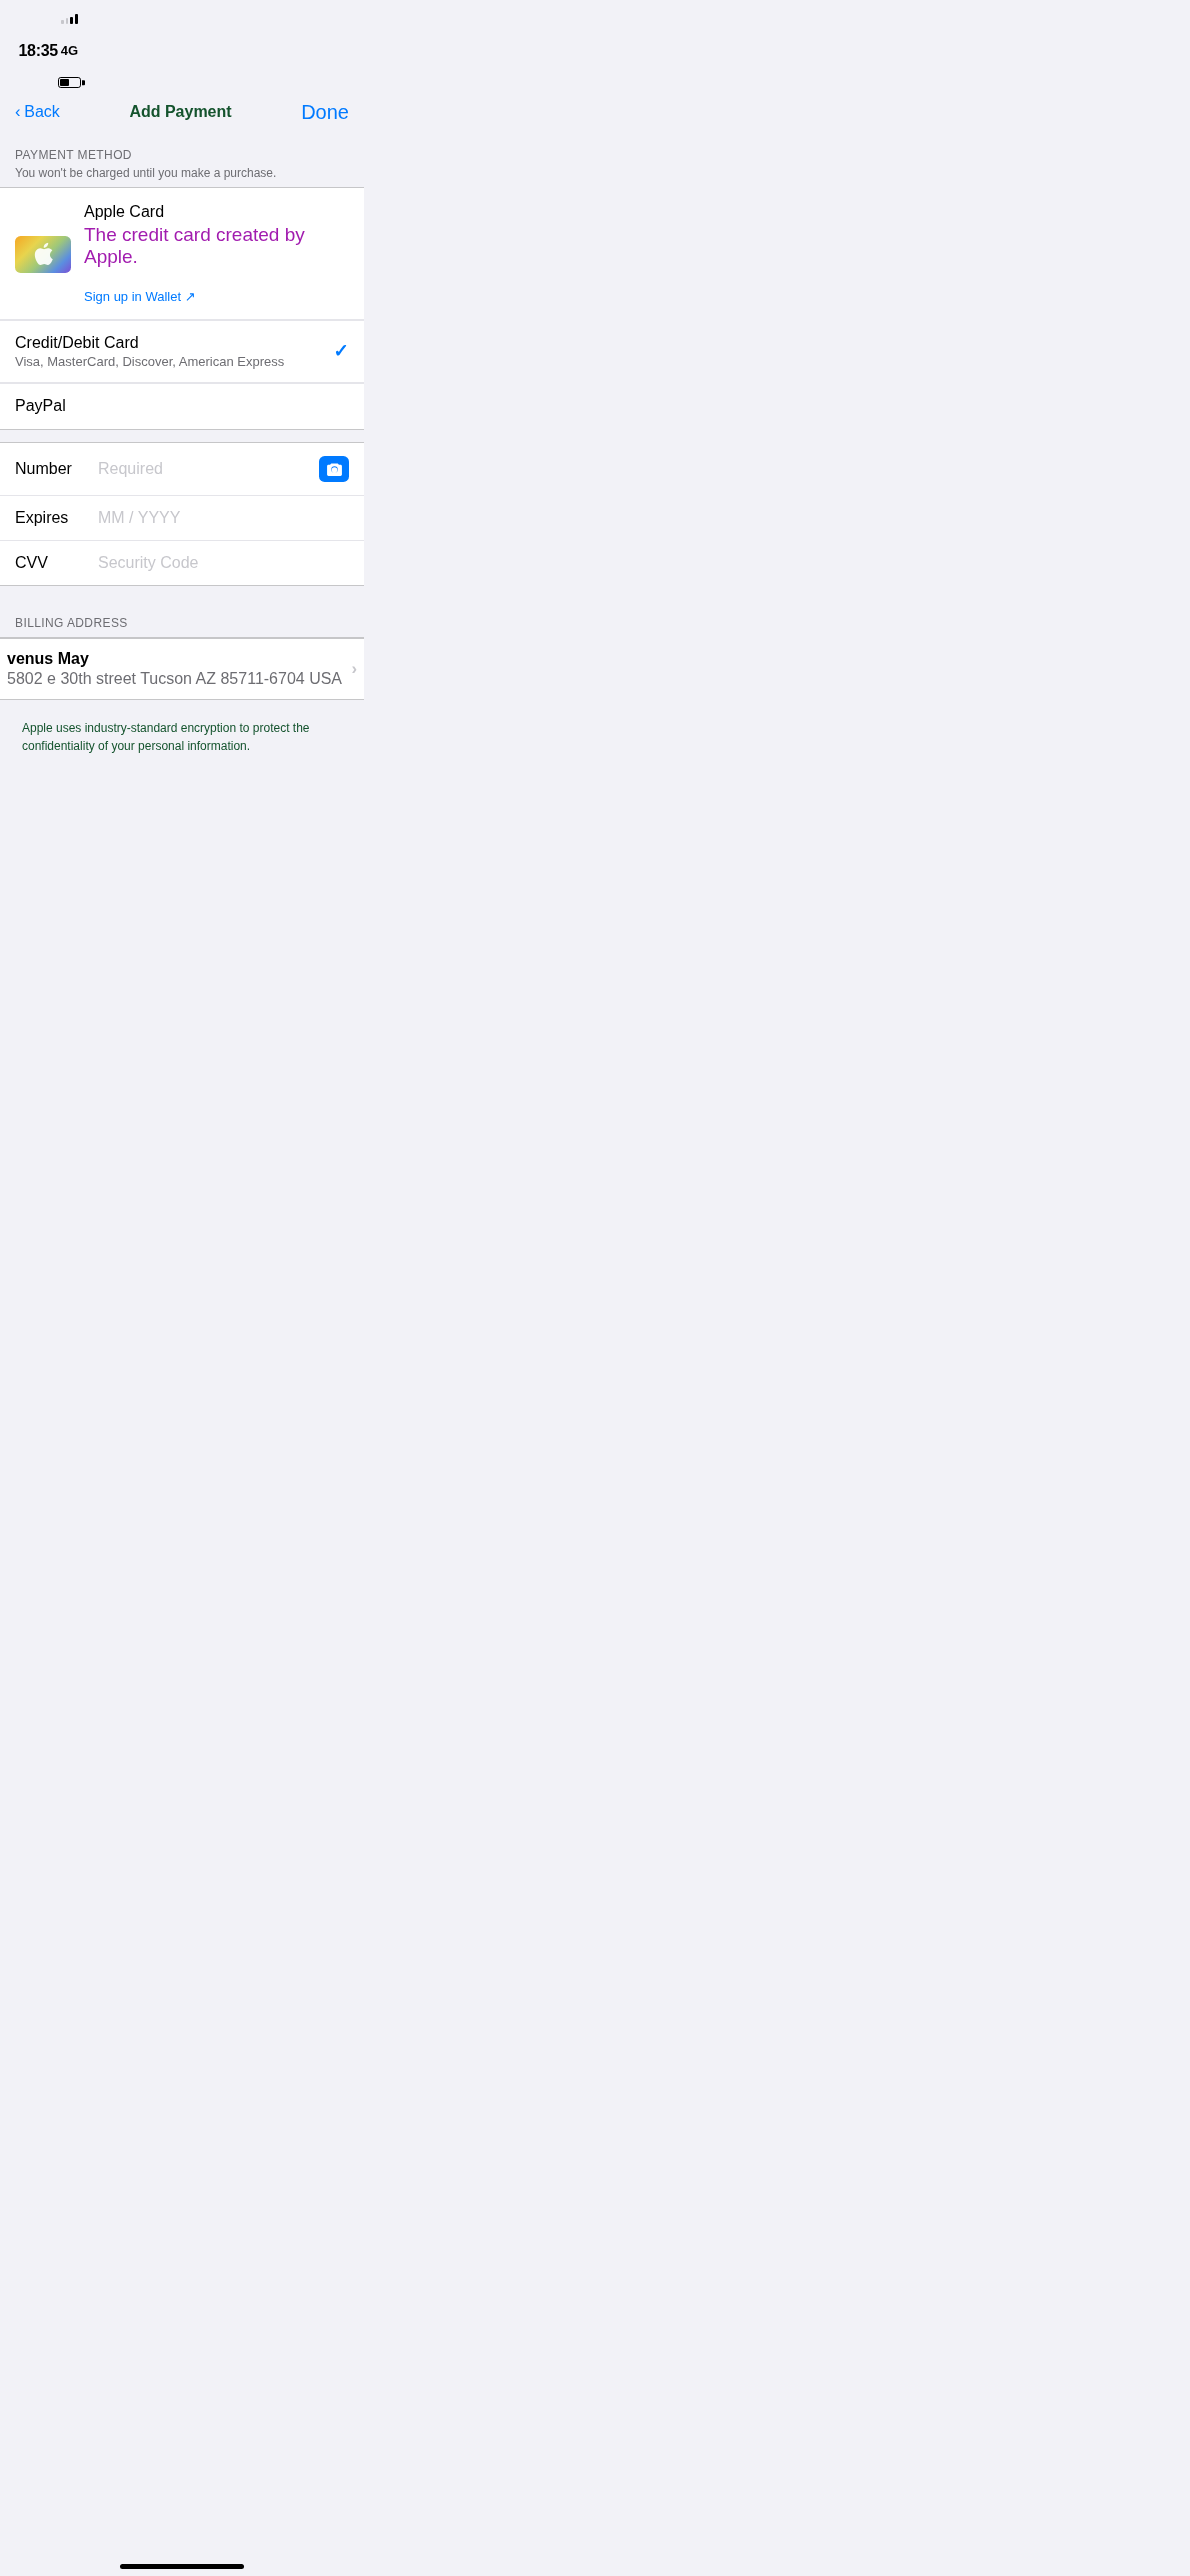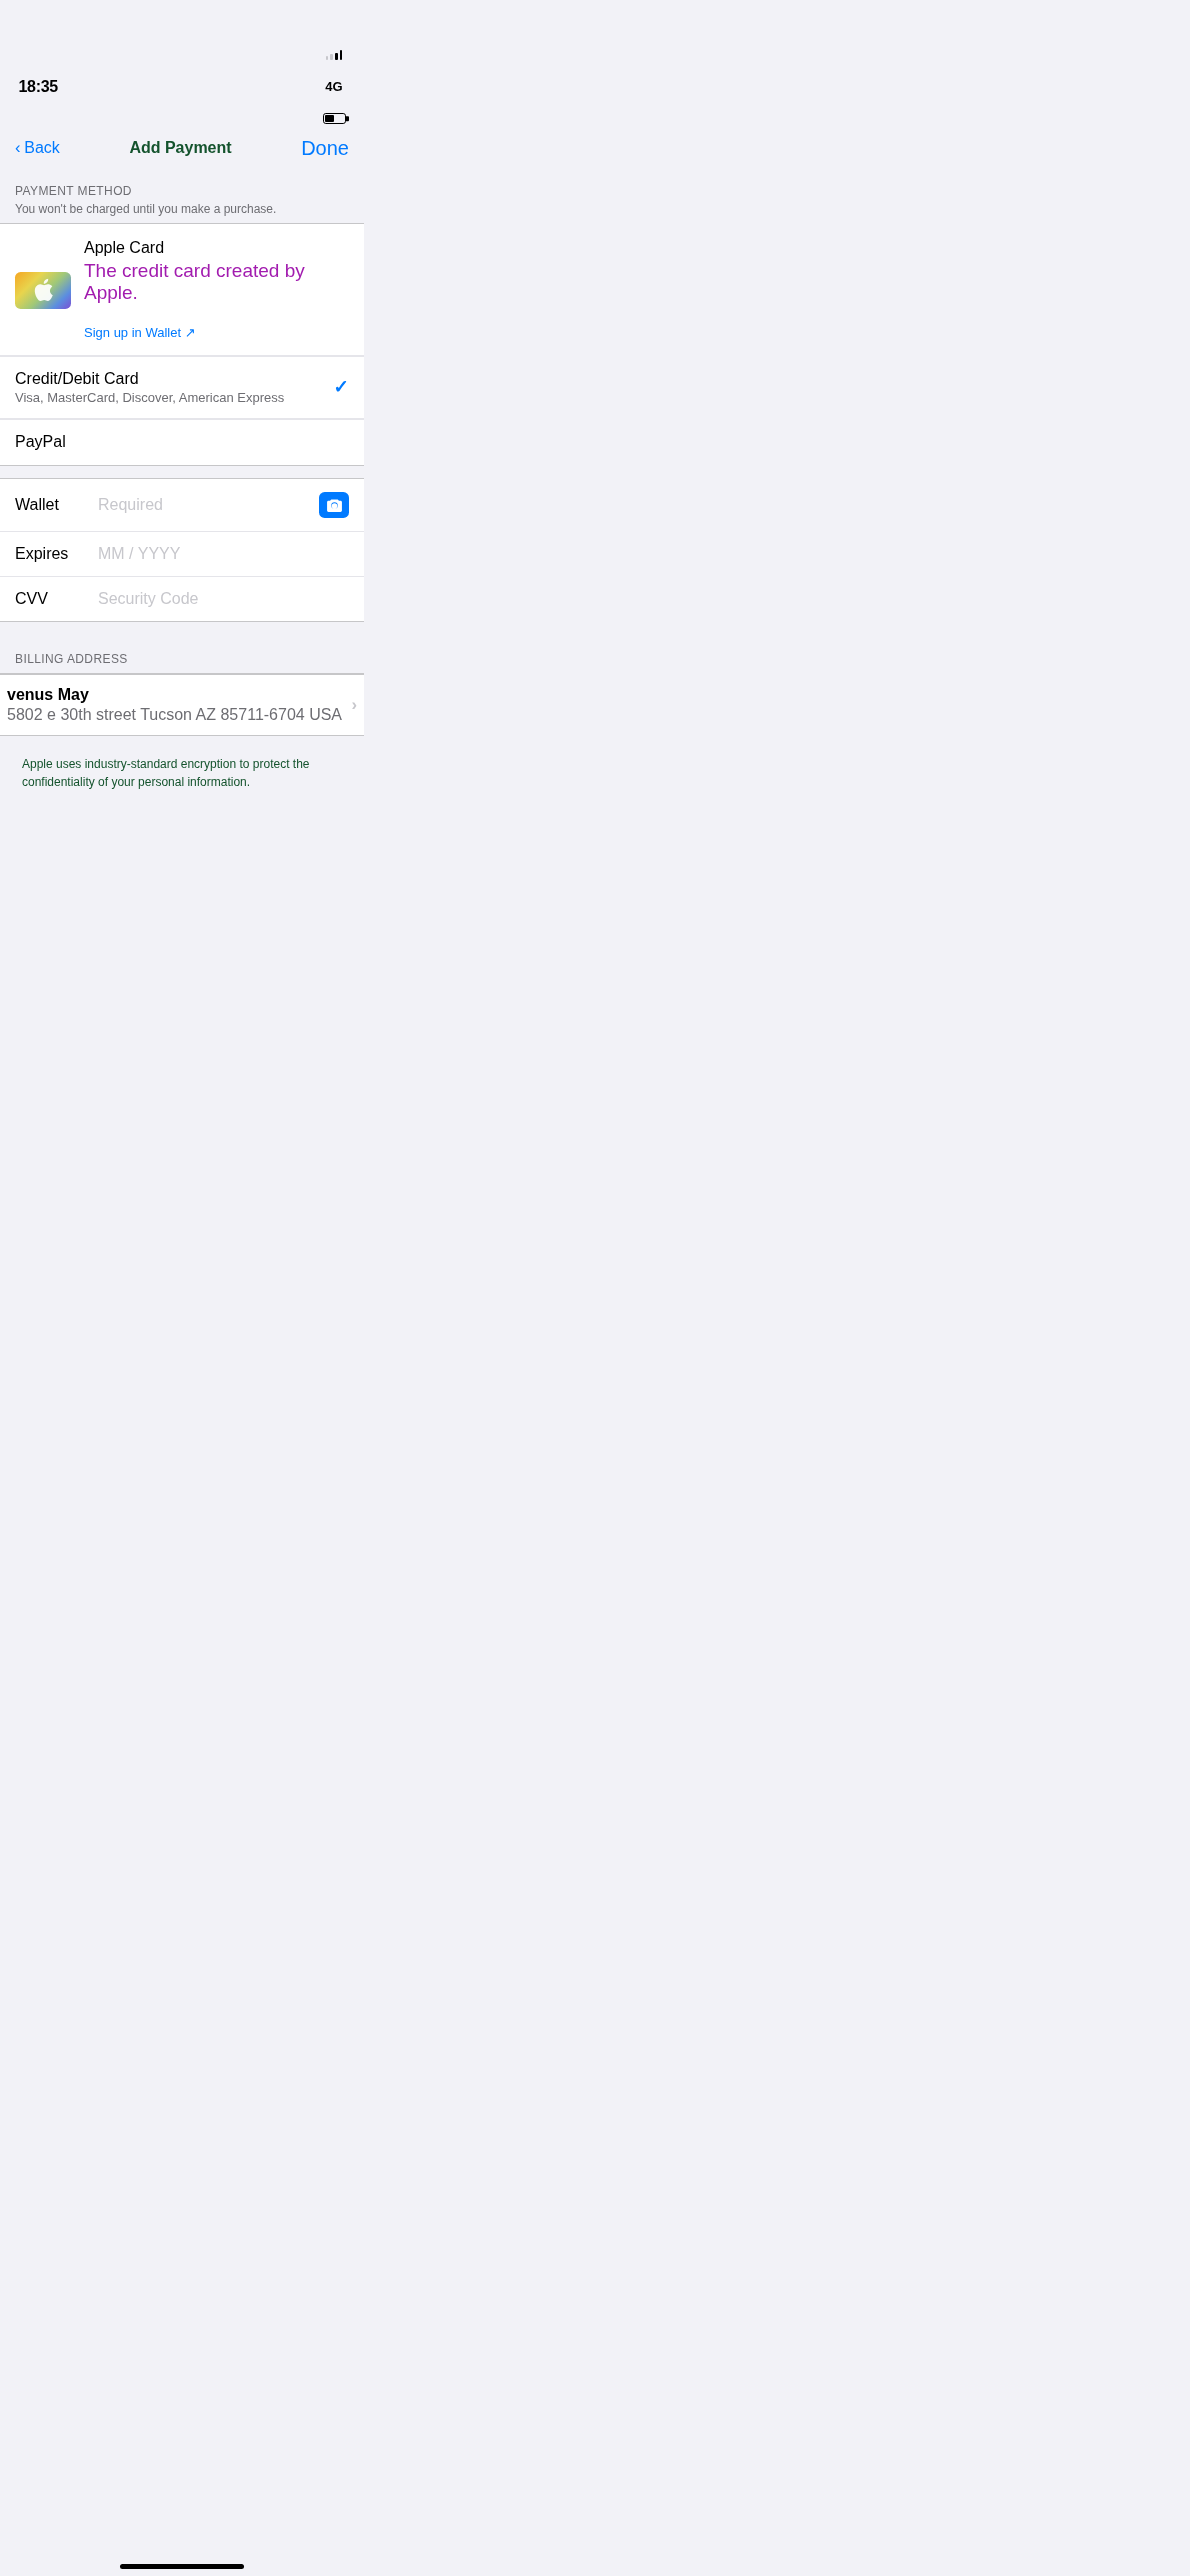--- a/index.html
+++ b/index.html
@@ -10,25 +10,23 @@
       min-height: 790px;
       background: #f2f2f7;
       font-family: -apple-system, 'SF Pro Display', 'Helvetica Neue', Arial, sans-serif;
       color: #000;
       overflow-x: hidden;
     }
 
     
     .status-bar {
       display: flex;
-      justify-content: space-between;
       align-items: center;
       padding: 13px 18.5px 7.4px 18.5px;
       background: #f2f2f7;
-      margin-top: 36px;
     }
 
     .status-time {
       font-size: 16px;
       font-weight: 600;
       letter-spacing: -0.3px;
     }
 
     .status-icons {
       display: flex;
@@ -427,21 +425,21 @@
   <div class="payment-item-content">
     <div class="payment-item-title">PayPal</div>
   </div>
 </div>
 
 <div class="gap-section"></div>
 
 <div class="form-section">
 
   <div class="form-row">
-    <span class="form-label">Wallet</span>
+    <span class="form-label">Number</span>
     <div class="form-input-wrap">
       <span class="form-placeholder">Required</span>
       <div class="camera-icon-wrap">
         <svg width="15" height="13" viewBox="0 0 16 14" fill="white" xmlns="http://www.w3.org/2000/svg">
           <path d="M8 10.5a3 3 0 1 0 0-6 3 3 0 0 0 0 6zM8 3.5a3.5 3.5 0 1 1 0 7 3.5 3.5 0 0 1 0-7zM14.5 2h-1.7L11.5.5h-7L3.2 2H1.5C.7 2 0 2.7 0 3.5v9C0 13.3.7 14 1.5 14h13c.8 0 1.5-.7 1.5-1.5v-9C16 2.7 15.3 2 14.5 2z"></path>
         </svg>
       </div>
     </div>
   </div>
 

